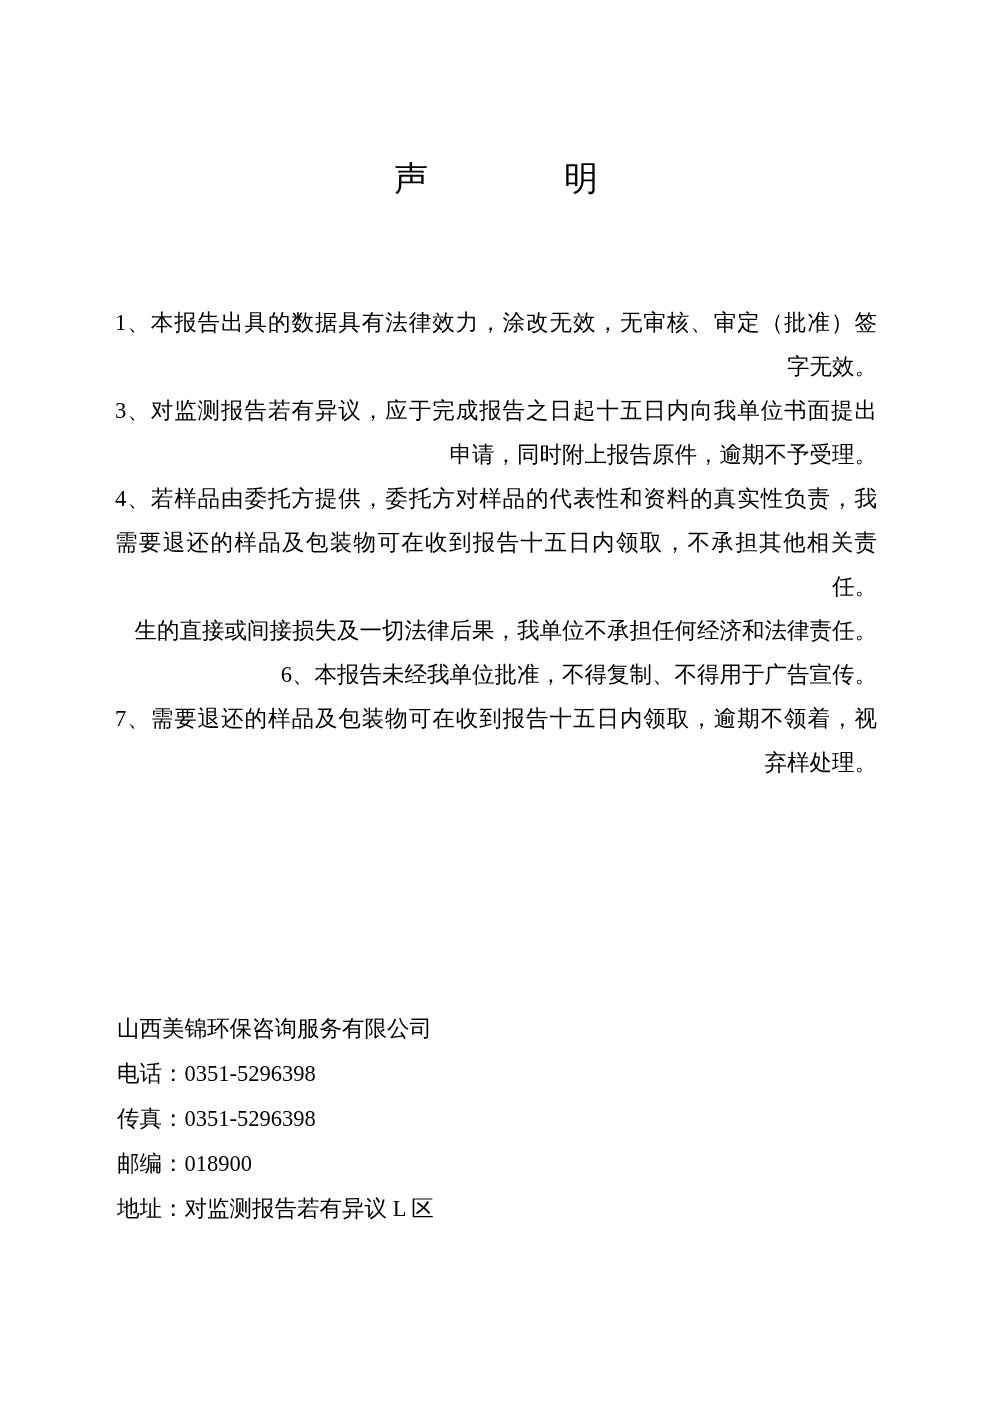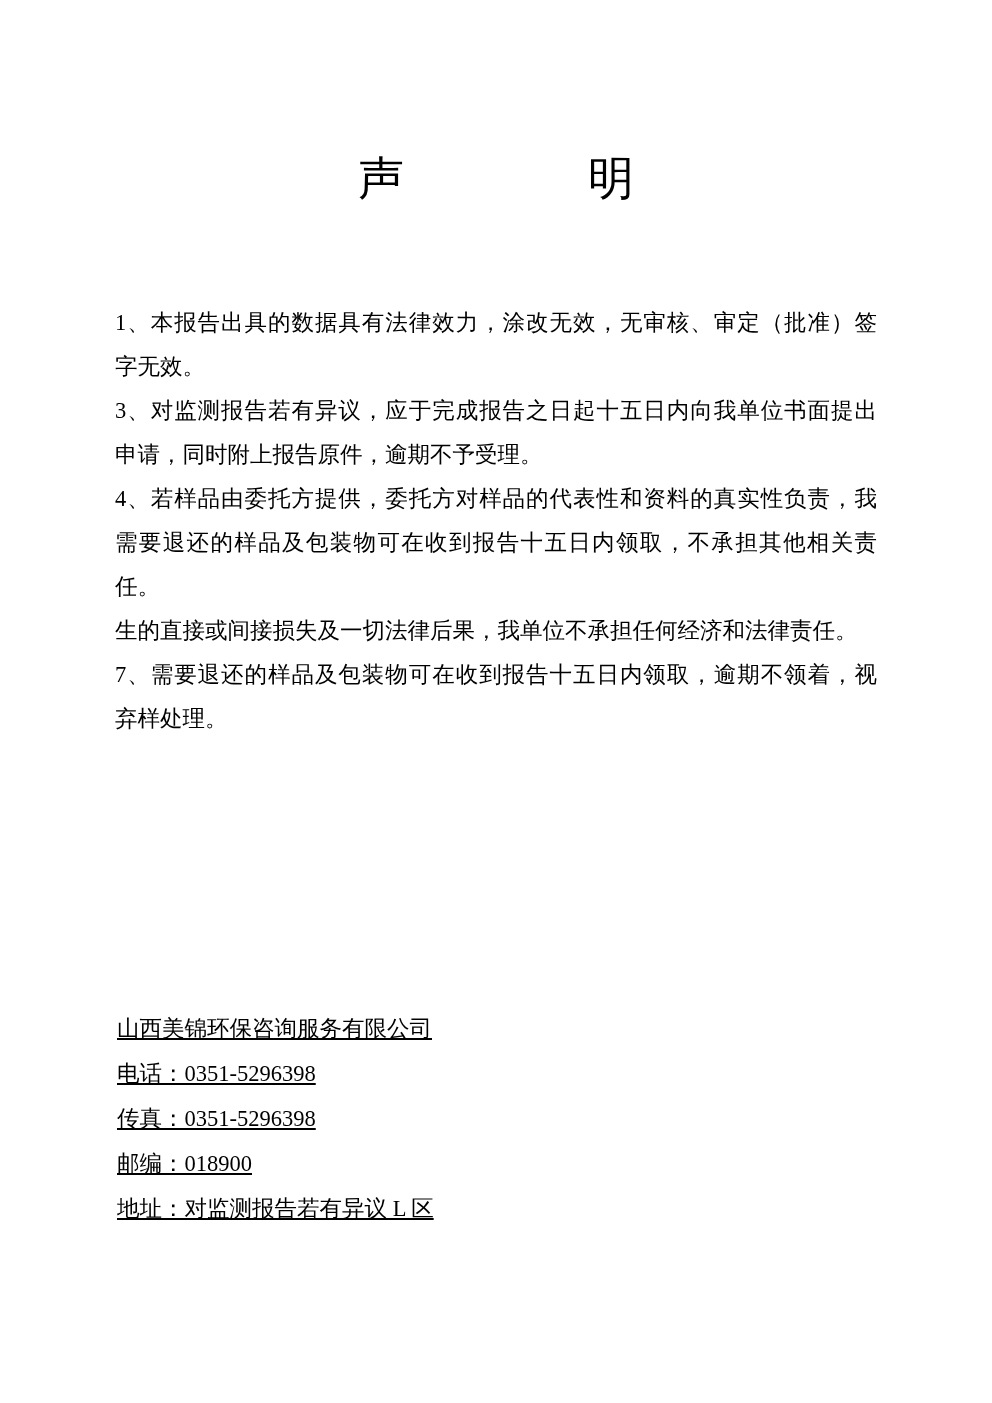--- a/index.html
+++ b/index.html
@@ -16,73 +16,73 @@
     font-family: "Liberation Serif", "DejaVu Serif", serif;
     overflow: hidden;
   }
   .title {
     position: absolute;
     top: 157px;
     left: 0;
     width: 100%;
     margin: 0;
     text-align: center;
-    font-size: 46px;
+    font-size: 34px;
     font-weight: normal;
     line-height: 44px;
     white-space: pre;
   }
   .statement {
     position: absolute;
     top: 301px;
     left: 115px;
     width: 762px;
     font-size: 22.5px;
   }
   .statement .line {
     height: 44px;
     line-height: 44px;
   }
   .statement .line.fill {
     text-align: justify;
     text-align-last: justify;
   }
   .statement .line.end {
-    text-align: left;
+    text-align: right;
     white-space: nowrap;
   }
   .contact {
     position: absolute;
     top: 1006px;
     left: 117px;
     font-size: 22.5px;
   }
   .contact .cline {
     height: 45px;
     line-height: 45px;
     white-space: nowrap;
-    text-decoration: underline;
   }
 </style>
 </head>
 <body>
 
 <div class="page">
 
   <h1 class="title">声　　　　明</h1>
 
   <div class="statement">
     <div class="line fill">1、本报告出具的数据具有法律效力，涂改无效，无审核、审定（批准）签</div>
     <div class="line end">字无效。</div>
     <div class="line fill">3、对监测报告若有异议，应于完成报告之日起十五日内向我单位书面提出</div>
     <div class="line end">申请，同时附上报告原件，逾期不予受理。</div>
     <div class="line fill">4、若样品由委托方提供，委托方对样品的代表性和资料的真实性负责，我</div>
     <div class="line fill">需要退还的样品及包装物可在收到报告十五日内领取，不承担其他相关责</div>
     <div class="line end">任。</div>
     <div class="line end">生的直接或间接损失及一切法律后果，我单位不承担任何经济和法律责任。</div>
+    <div class="line end">6、本报告未经我单位批准，不得复制、不得用于广告宣传。</div>
     <div class="line fill">7、需要退还的样品及包装物可在收到报告十五日内领取，逾期不领着，视</div>
     <div class="line end">弃样处理。</div>
   </div>
 
   <div class="contact">
     <div class="cline">山西美锦环保咨询服务有限公司</div>
     <div class="cline">电话：0351-5296398</div>
     <div class="cline">传真：0351-5296398</div>
     <div class="cline">邮编：018900</div>
     <div class="cline">地址：对监测报告若有异议 L 区</div>

